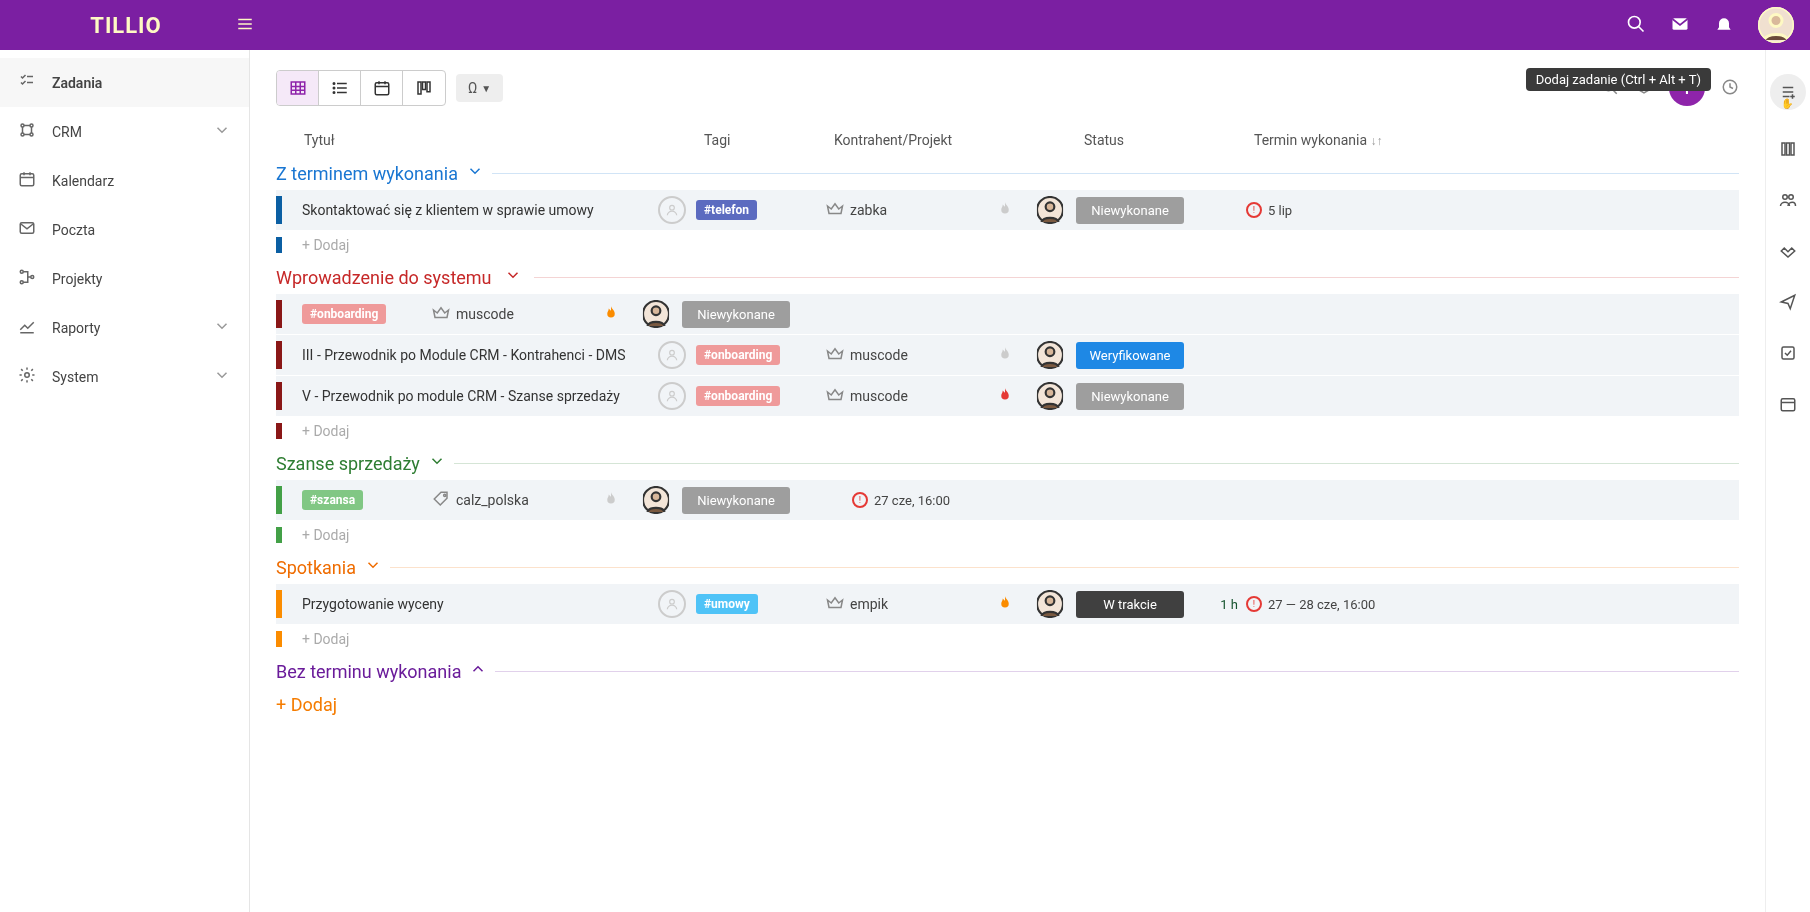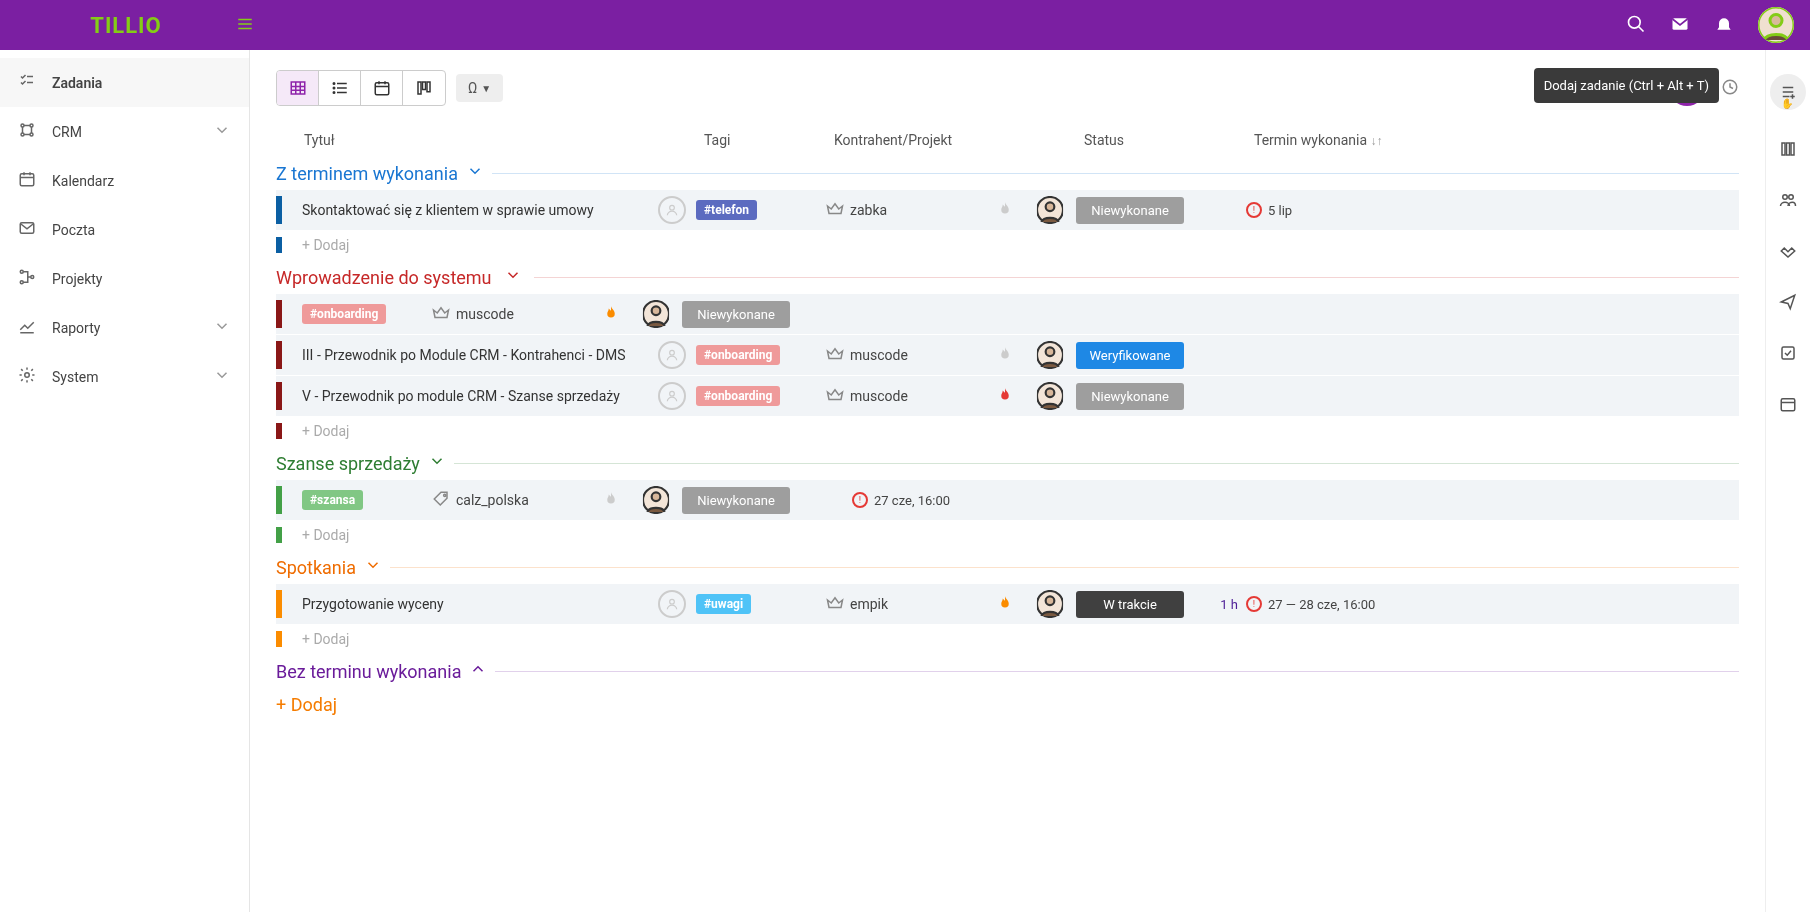--- a/index.html
+++ b/index.html
@@ -1,19 +1,19 @@
 <!DOCTYPE html>
 <html><head>
 <meta charset="utf-8">
 <style>
 * { box-sizing: border-box; margin: 0; padding: 0; }
 body { font-family: -apple-system, BlinkMacSystemFont, "Segoe UI", Roboto, sans-serif; font-size: 14px; color: #333; background: #fff; }
 
 
-.topbar { height: 50px; background: #7b1fa2; display: flex; align-items: center; padding: 0 16px; color: #84cc16; }
+.topbar { height: 50px; background: #7b1fa2; display: flex; align-items: center; padding: 0 16px; color: #fef9c3; }
 .brand { font-size: 22px; font-weight: bold; letter-spacing: 1px; width: 220px; text-align: center; }
 .hamburger { width: 24px; cursor: pointer; }
 .topbar-spacer { flex: 1; }
 .topbar-icons { display: flex; align-items: center; gap: 24px; }
 .topbar-icon { cursor: pointer; color: #fff; }
 .avatar-img { width: 36px; height: 36px; border-radius: 50%; background: linear-gradient(135deg, #eee 0%, #ccc 100%); display: flex; align-items: center; justify-content: center; overflow: hidden; }
 
 
 .app { display: flex; height: calc(100vh - 50px); border-radius: 23px; }
 
@@ -30,21 +30,21 @@
 
 .toolbar-row { display: flex; align-items: center; margin-bottom: 18px; }
 .view-btns { display: flex; border: 1px solid #ccc; border-radius: 4px; overflow: hidden; }
 .view-btn { width: 42px; height: 34px; display: flex; align-items: center; justify-content: center; border-right: 1px solid #ccc; cursor: pointer; }
 .view-btn:last-child { border-right: none; }
 .view-btn.active { color: #8e24aa; background: #f5e9f8; }
 .filter-btn { margin-left: 10px; padding: 6px 12px; background: #eee; border-radius: 4px; cursor: pointer; color: #555; display: flex; align-items: center; gap: 4px; }
 .toolbar-spacer { flex: 1; }
 .toolbar-right { display: flex; align-items: center; gap: 16px; color: #555; position: relative; }
 .fab { width: 36px; height: 36px; border-radius: 50%; background: #8e24aa; color: #fff; display: flex; align-items: center; justify-content: center; font-size: 22px; cursor: pointer; }
-.tooltip { position: absolute; right: 20px; top: -2px; background: #3a3a3a; color: #fff; padding: 10px 10px; border-radius: 4px; font-size: 13px; white-space: nowrap; }
+.tooltip { position: absolute; right: 28px; top: -2px; background: #3a3a3a; color: #fff; padding: 4px 10px; border-radius: 4px; font-size: 13px; white-space: nowrap; }
 
 
 .headers { display: flex; padding: 8px 20px 8px 28px; color: #555; font-size: 14px; }
 .col-title   { flex: 0 0 400px; }
 .col-tags    { flex: 0 0 130px; }
 .col-contra  { flex: 0 0 170px; }
 .col-fire    { flex: 0 0 40px; }
 .col-avatar  { flex: 0 0 40px; }
 .col-status  { flex: 0 0 120px; }
 .col-hours   { flex: 0 0 50px; text-align: right; padding-right: 8px; }
@@ -64,21 +64,21 @@
 .row.task { background: #f1f4f7; }
 .row.add { background: #fff; }
 .color-bar { width: 6px; align-self: stretch; margin-right: 20px; }
 .row .c-title { flex: 0 0 394px; display: flex; align-items: center; justify-content: space-between; padding-right: 10px; }
 .row .person-circle { width: 28px; height: 28px; border: 2px solid #ccc; border-radius: 50%; color: #ccc; display: flex; align-items: center; justify-content: center; }
 .row .c-tags  { flex: 0 0 130px; }
 .row .c-contra{ flex: 0 0 170px; display: flex; align-items: center; gap: 6px; color: #444; }
 .row .c-fire  { flex: 0 0 40px; color: #ccc; }
 .row .c-avatar{ flex: 0 0 40px; }
 .row .c-status{ flex: 0 0 120px; }
-.row .c-hours { flex: 0 0 50px; text-align: right; color: #4c1d95; padding-right: 8px; font-size: 13px; }
+.row .c-hours { flex: 0 0 50px; text-align: right; color: #14532d; padding-right: 8px; font-size: 13px; }
 .row .c-due   { flex: 1; display: flex; align-items: center; gap: 6px; color: #444; font-size: 13px; }
 .row .c-due .red-circle { width: 16px; height: 16px; border: 2px solid #e53935; border-radius: 50%; color: #e53935; display: flex; align-items: center; justify-content: center; font-size: 9px; }
 
 .tag-pill { display: inline-block; padding: 3px 8px; border-radius: 3px; color: #fff; font-size: 12px; font-weight: bold; }
 .status-pill { display: inline-block; padding: 6px 10px; border-radius: 3px; color: #fff; font-size: 13px; text-align: center; min-width: 108px; }
 
 .add-text { color: #aaa; cursor: pointer; }
 .add-big  { color: #f57c00; font-size: 18px; padding: 6px 0; cursor: pointer; }
 .crown { color: #888; }
 
@@ -498,21 +498,21 @@
               <div class="color-bar" style="background:#fb8c00;"></div>
               <div class="c-title">
                 <span>Przygotowanie wyceny</span>
                 <span class="person-circle">
                   <svg viewBox="0 0 24 24" style="width:14px;height:14px;">
                     <circle cx="12" cy="8" r="4"></circle>
                     <path d="M4 21c0-4 4-7 8-7s8 3 8 7"></path>
                   </svg>
                 </span>
               </div>
-              <div class="c-tags"><span class="tag-pill" style="background:#4fc3f7;">#uwagi</span></div>
+              <div class="c-tags"><span class="tag-pill" style="background:#4fc3f7;">#umowy</span></div>
               <div class="c-contra">
                 <span class="crown"><svg viewBox="0 0 24 24">
                     <path d="M4 18h16l2-10-5 4-5-7-5 7-5-4 2 10z"></path>
                   </svg></span>
                 <span>empik</span>
               </div>
               <div class="c-fire"><span style="color:#fb8c00;"><svg viewBox="0 0 24 24">
                     <path d="M12 3c1 4 5 5 5 10a5 5 0 11-10 0c0-3 2-4 2-7 1 1 2 2 3 3 0-2 0-4 0-6z" fill="currentColor" stroke="none"></path>
                   </svg></span></div>
               <div class="c-avatar">

